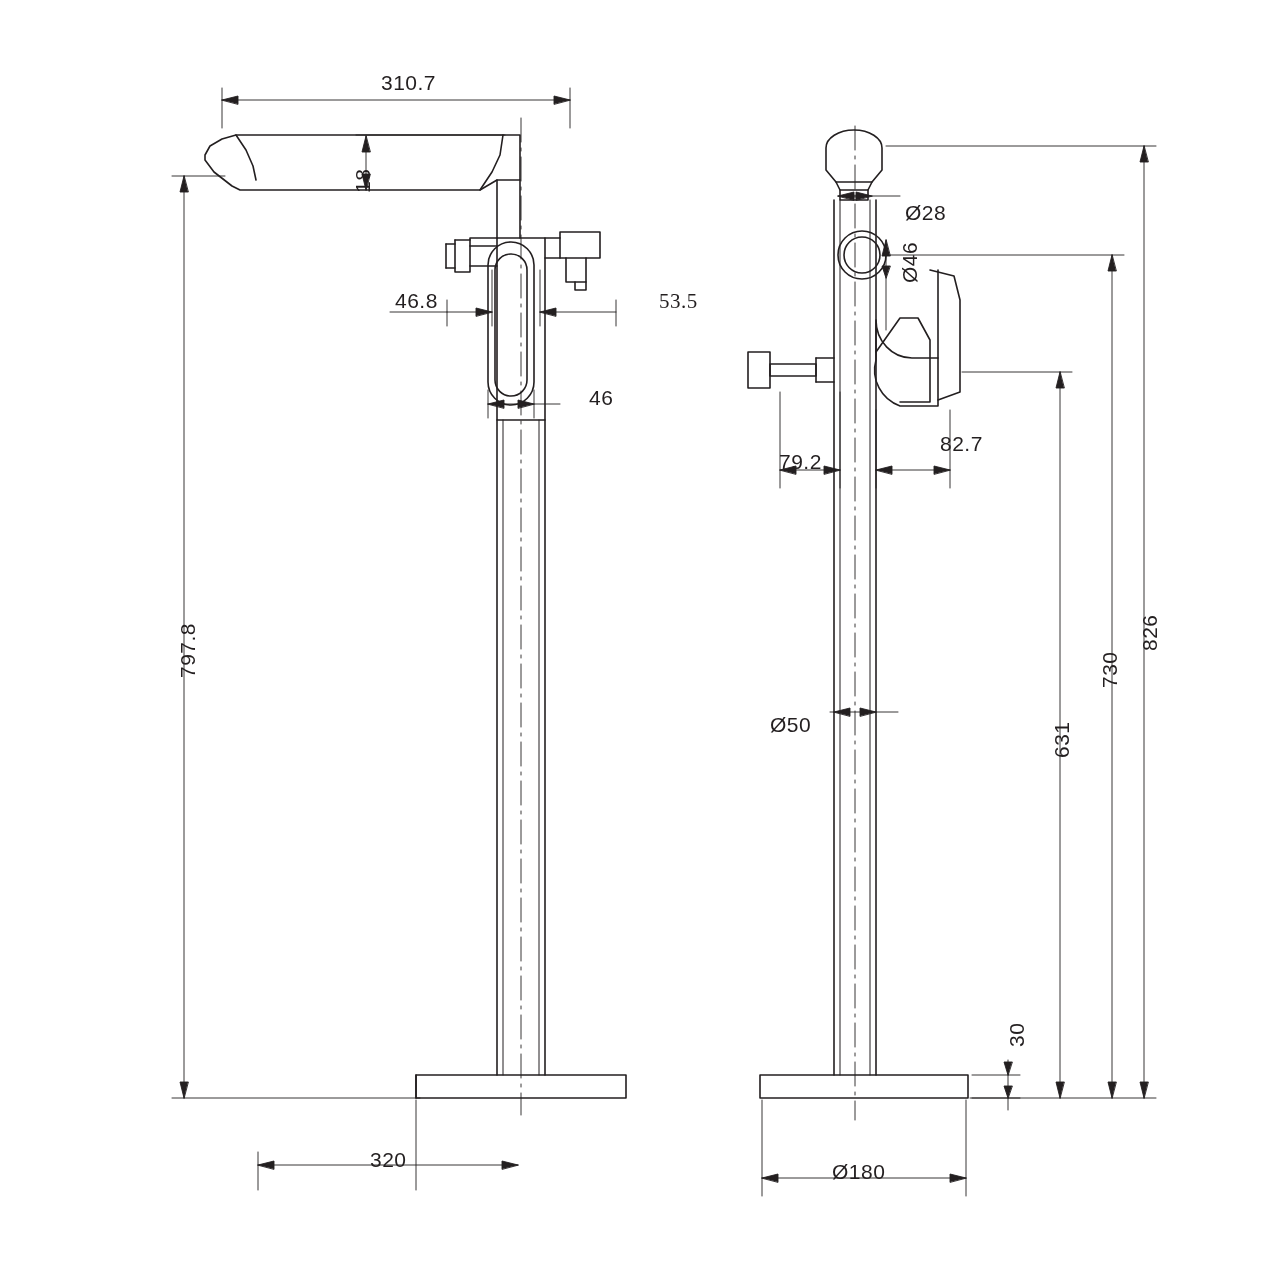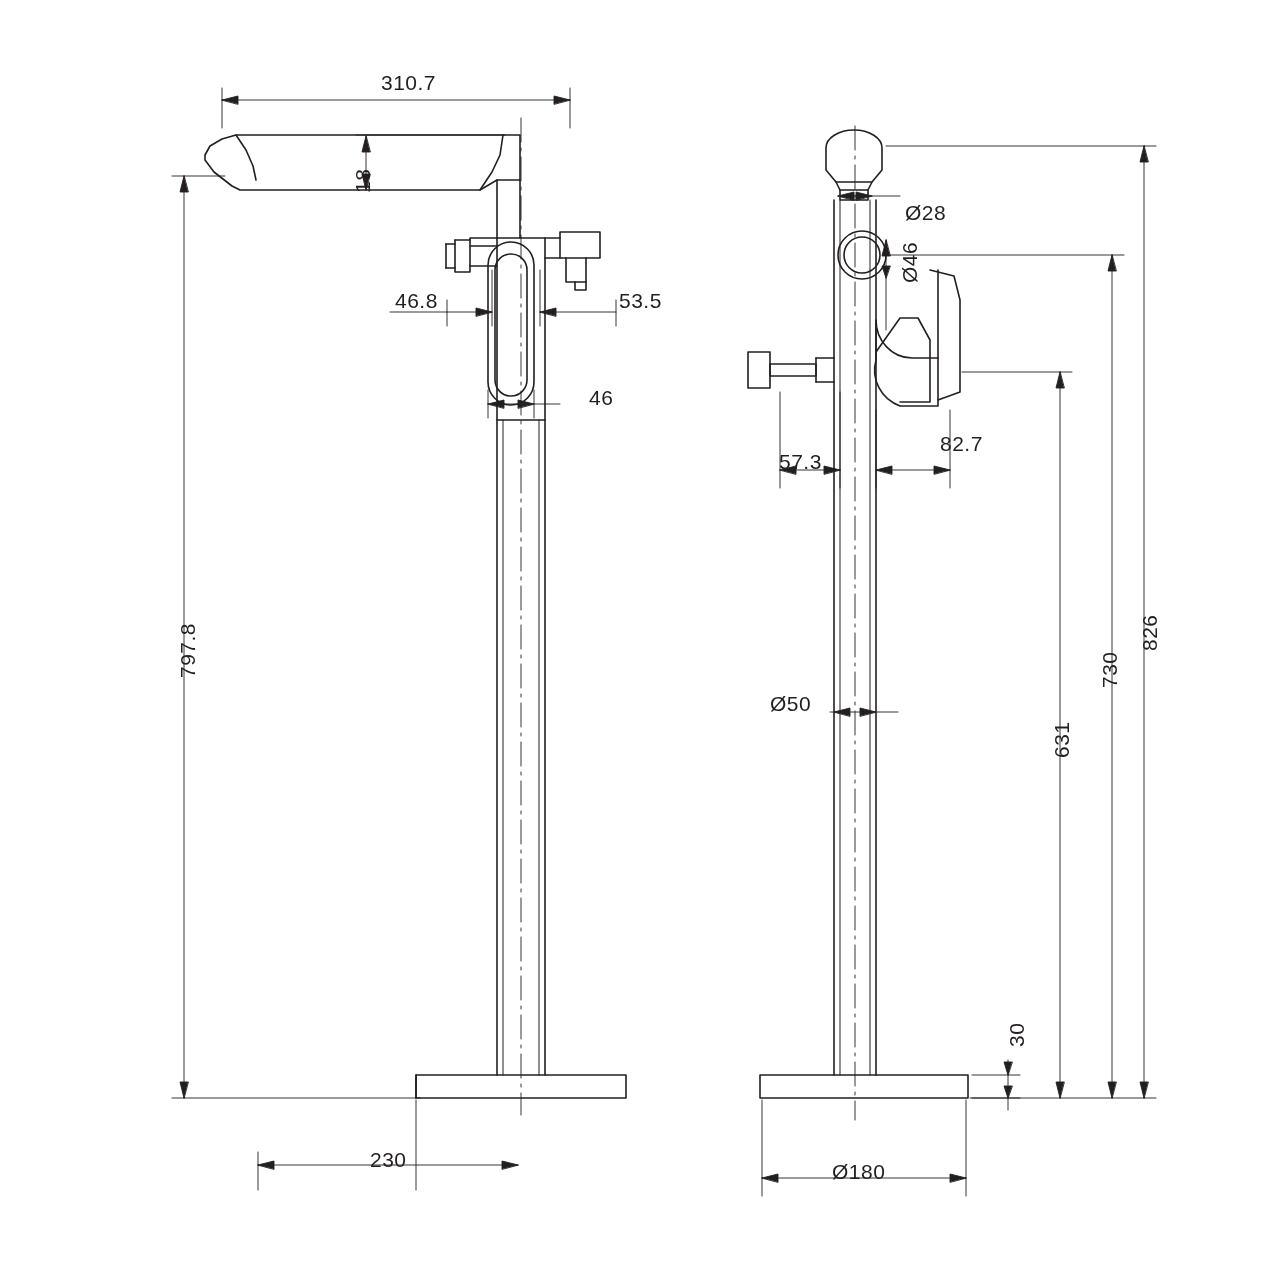--- a/index.html
+++ b/index.html
@@ -211,29 +211,29 @@
         <path d="M966,1178 L950,1174 L950,1182 Z" fill="#231f20"></path>
         <path d="M762,1100 L762,1196"></path>
         <path d="M966,1100 L966,1196"></path>
       </g>
     </g>
   </svg>
 
   <div class="dimtext" style="left:381px; top:71px;text-align:center;">310.7</div>
   <div class="dimtext vtext" style="left:351px; top:193px;">18</div>
   <div class="dimtext" style="left:395px; top:289px;">46.8</div>
-  <div class="dimtext" style="left:619px; top:289px;">53.5</div>
+  <div class="dimtext" style="left:659px; top:289px;font-family:Liberation Serif, serif;">53.5</div>
   <div class="dimtext" style="left:574px; top:386px;margin-left:15px;">46</div>
   <div class="dimtext vtext" style="left:176px; top:678px;">797.8</div>
-  <div class="dimtext" style="left:370px; top:1148px;">230</div>
+  <div class="dimtext" style="left:370px; top:1148px;">320</div>
 
   <div class="dimtext" style="left:905px; top:177px;margin-top:24px;">Ø28</div>
   <div class="dimtext vtext" style="left:898px; top:283px;">Ø46</div>
-  <div class="dimtext" style="left:779px; top:450px;">57.3</div>
+  <div class="dimtext" style="left:779px; top:450px;">79.2</div>
   <div class="dimtext" style="left:900px; top:432px;margin-left:40px;">82.7</div>
-  <div class="dimtext" style="left:770px; top:692px;">Ø50</div>
+  <div class="dimtext" style="left:770px; top:713px;">Ø50</div>
   <div class="dimtext vtext" style="left:1138px; top:651px;">826</div>
   <div class="dimtext vtext" style="left:1098px; top:688px;">730</div>
   <div class="dimtext vtext" style="left:1050px; top:758px;">631</div>
   <div class="dimtext vtext" style="left:1005px; top:1047px;">30</div>
   <div class="dimtext" style="left:832px; top:1160px;">Ø180</div>
 
 </div>
 
 </body></html>

